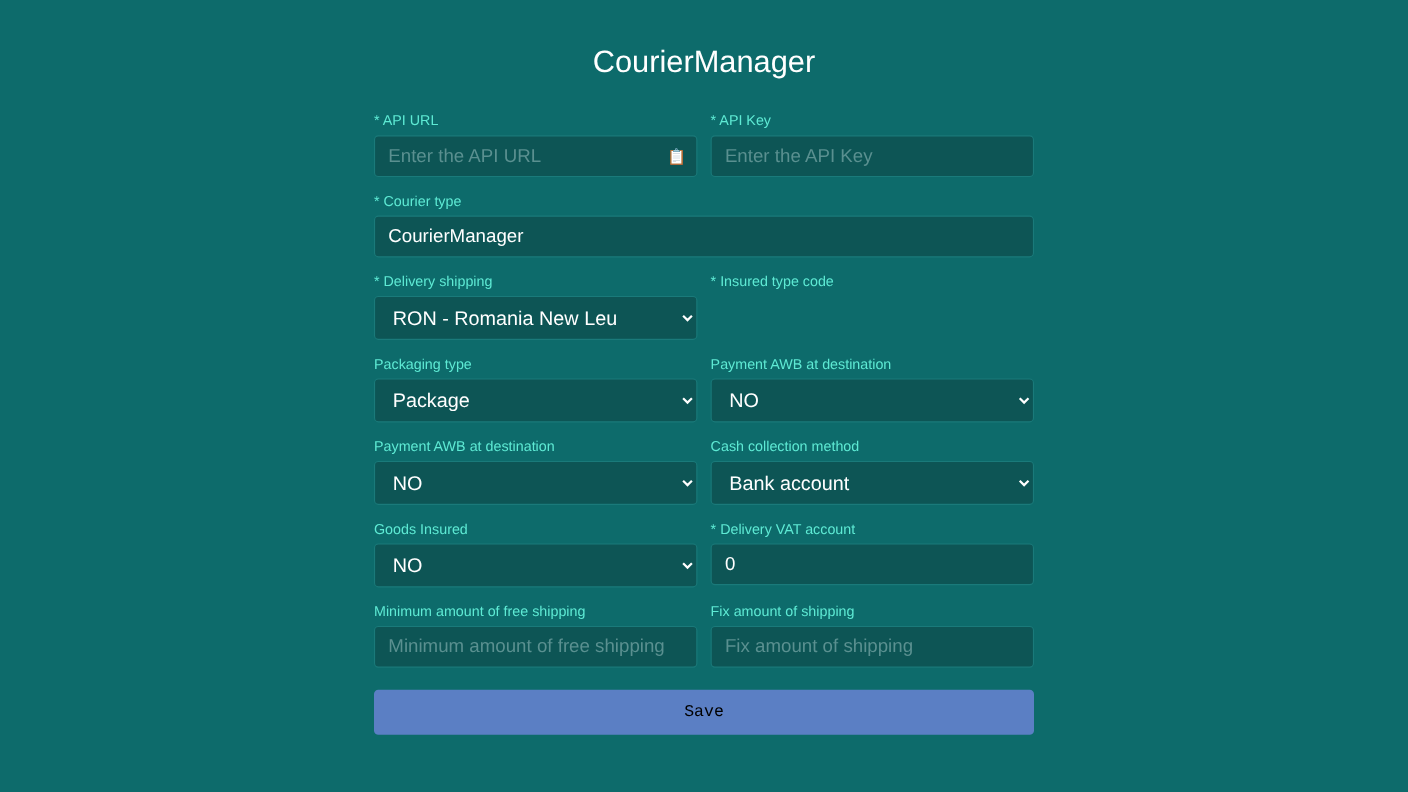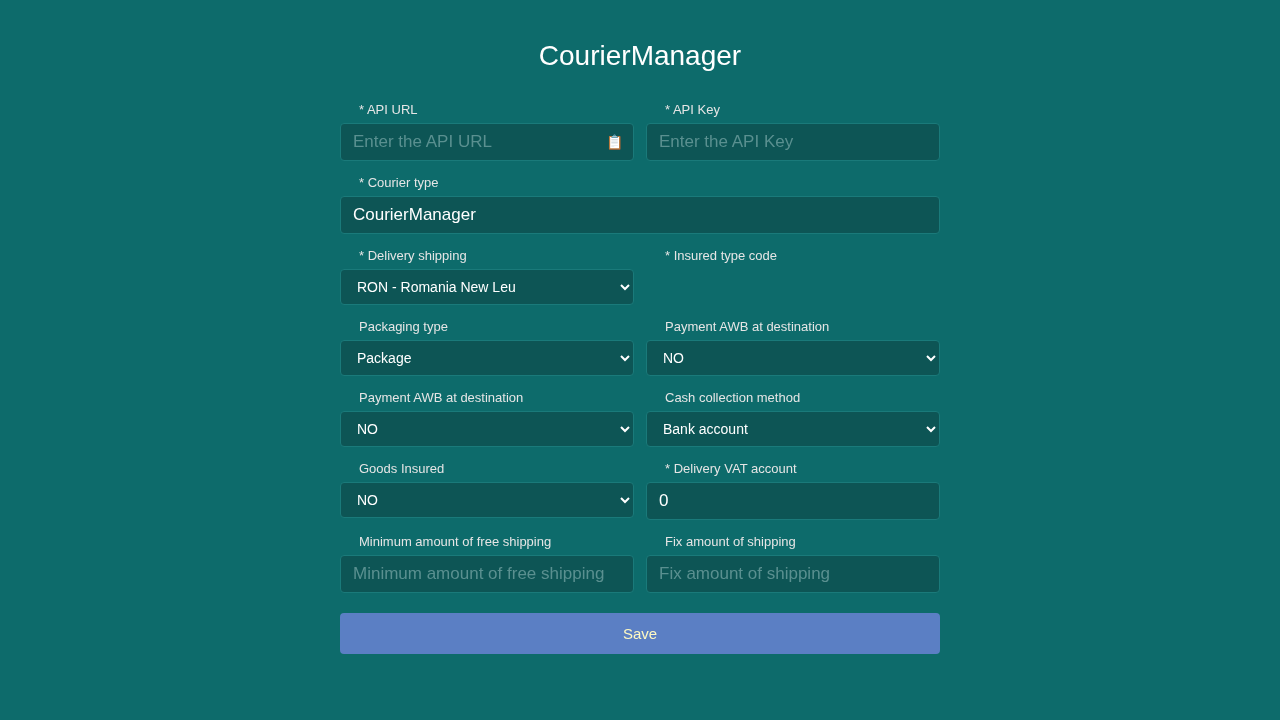--- a/index.html
+++ b/index.html
@@ -42,25 +42,24 @@
       margin-bottom: 14px;
     }
 
     .form-col {
       flex: 1;
       display: flex;
       flex-direction: column;
     }
 
     label {
-      color: #e5e5e5;
+      color: #5eead4;
       font-size: 13px;
       margin-bottom: 6px;
       display: block;
-      margin-left: 19px;
     }
 
     input[type="text"],
     input[type="number"] {
       background-color: #0d5555;
       border: 1px solid #1a7a7a;
       color: #ffffff;
       padding: 8px 12px;
       border-radius: 4px;
       font-size: 17px;
@@ -72,21 +71,21 @@
     input[type="number"]::placeholder {
       color: #5a9090;
     }
 
     select {
       background-color: #0d5555;
       border: 1px solid #1a7a7a;
       color: #ffffff;
       padding: 8px 12px;
       border-radius: 4px;
-      font-size: 14px;
+      font-size: 18px;
       width: 100%;
       outline: none;
       appearance: auto;
       cursor: pointer;
     }
 
     select option {
       background-color: #0d5555;
       color: #ffffff;
     }
@@ -106,26 +105,27 @@
       transform: translateY(-50%);
       color: #5a9090;
       font-size: 14px;
       pointer-events: none;
     }
 
     .save-btn {
       width: 100%;
       padding: 12px;
       background-color: #5b7fc4;
-      color: #fef9c3;
+      color: #000000;
       border: none;
       border-radius: 4px;
       font-size: 15px;
       cursor: pointer;
       margin-top: 6px;
+      font-family: Liberation Mono, monospace;
     }
   </style>
 </head>
 <body>
 
 <div class="container">
   <h1 class="page-title">CourierManager</h1>
 
   <div class="form-card">
 

